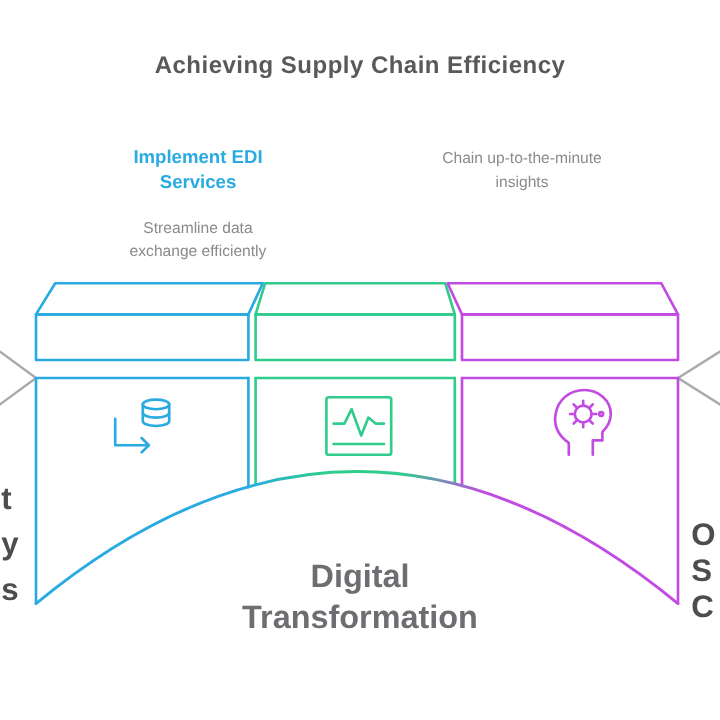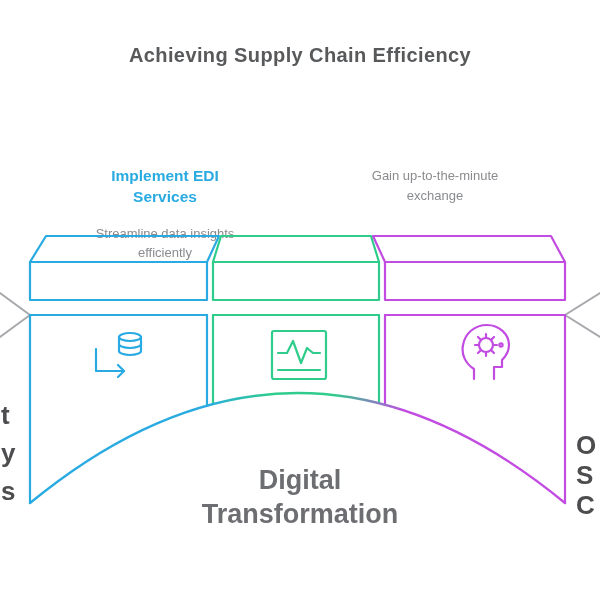--- a/index.html
+++ b/index.html
@@ -19,21 +19,21 @@
     font-size: 20px;
     font-weight: bold;
     letter-spacing: 0.4px;
     color: var(--c-title, #58595B);
   }
   .columns {
     position: absolute;
     top: 122px; left: 30px; right: 30px;
     display: flex;
   }
-  .col { flex: 1; text-align: center; margin-top: 44px; }
+  .col { flex: 1; text-align: center; }
   .heading {
     margin: 0 auto 16px;
     max-width: 120px;
     font-size: 15.5px;
     font-weight: bold;
     line-height: 1.35;
   }
   .col-0 .heading { color: var(--c-blue, #29ABE2); }
   .col-1 .heading { color: var(--c-green, #2FCC8C); }
   .col-2 .heading { color: var(--c-purple, #C24BE2); }
@@ -76,24 +76,24 @@
 </head>
 <body>
 
 <div class="page">
 
   <h1 class="title">Achieving Supply Chain Efficiency</h1>
 
   <div class="columns">
     <div class="col col-0">
       <h2 class="heading">Implement EDI Services</h2>
-      <p class="desc">Streamline data insights efficiently</p>
+      <p class="desc">Streamline data exchange efficiently</p>
     </div>
     <div class="col col-1">
-      <p class="desc">Gain up-to-the-minute exchange</p>
+      <p class="desc">Chain up-to-the-minute insights</p>
     </div>
   </div>
 
   <svg class="diagram" viewBox="0 0 600 340">
     <defs>
       <linearGradient id="archGrad" x1="0" y1="0" x2="1" y2="0">
         <stop offset="0" style="stop-color:var(--c-blue, #29ABE2)"></stop>
         <stop offset="0.33" style="stop-color:var(--c-blue, #29ABE2)"></stop>
         <stop offset="0.45" style="stop-color:var(--c-green, #2FCC8C)"></stop>
         <stop offset="0.57" style="stop-color:var(--c-green, #2FCC8C)"></stop>

